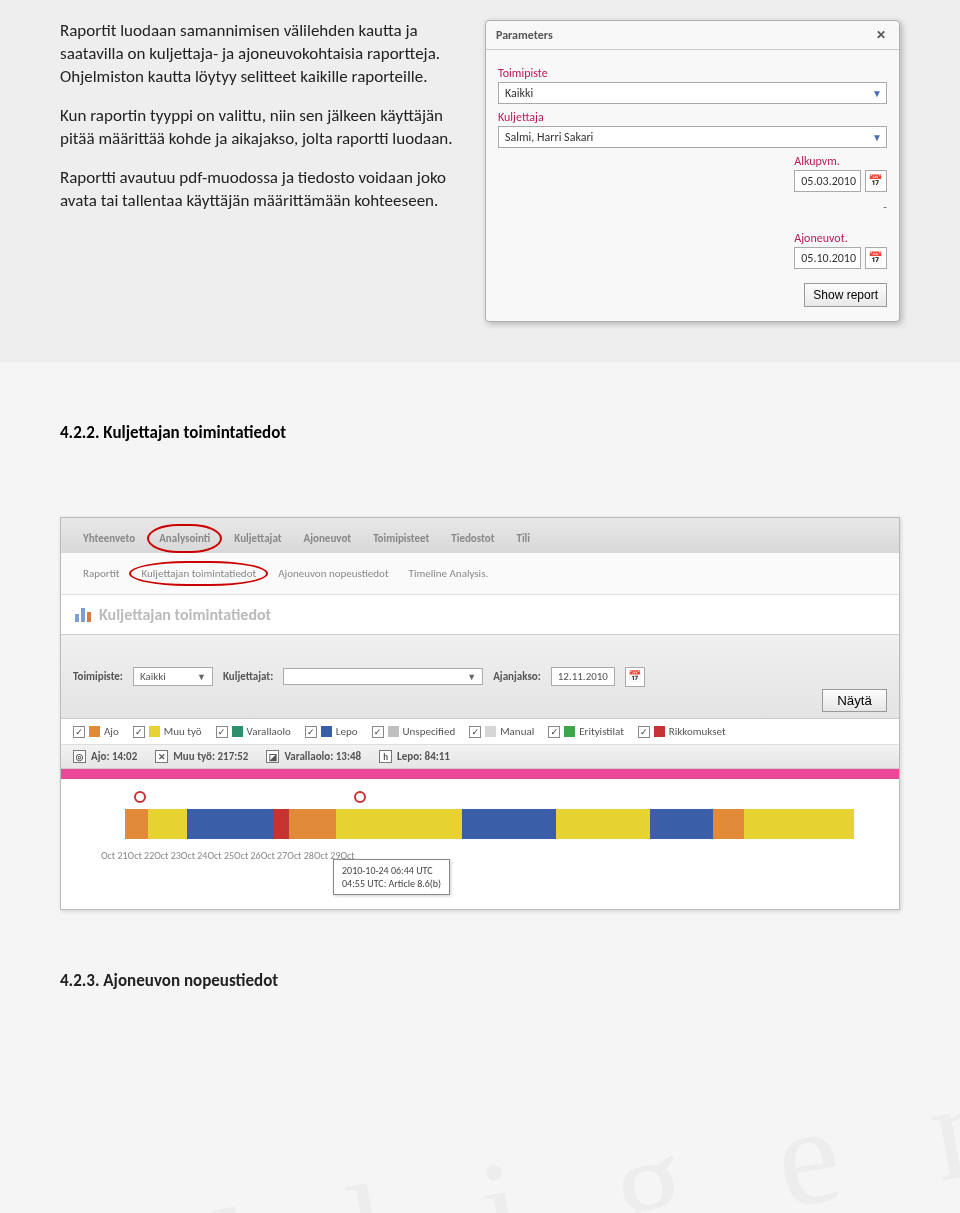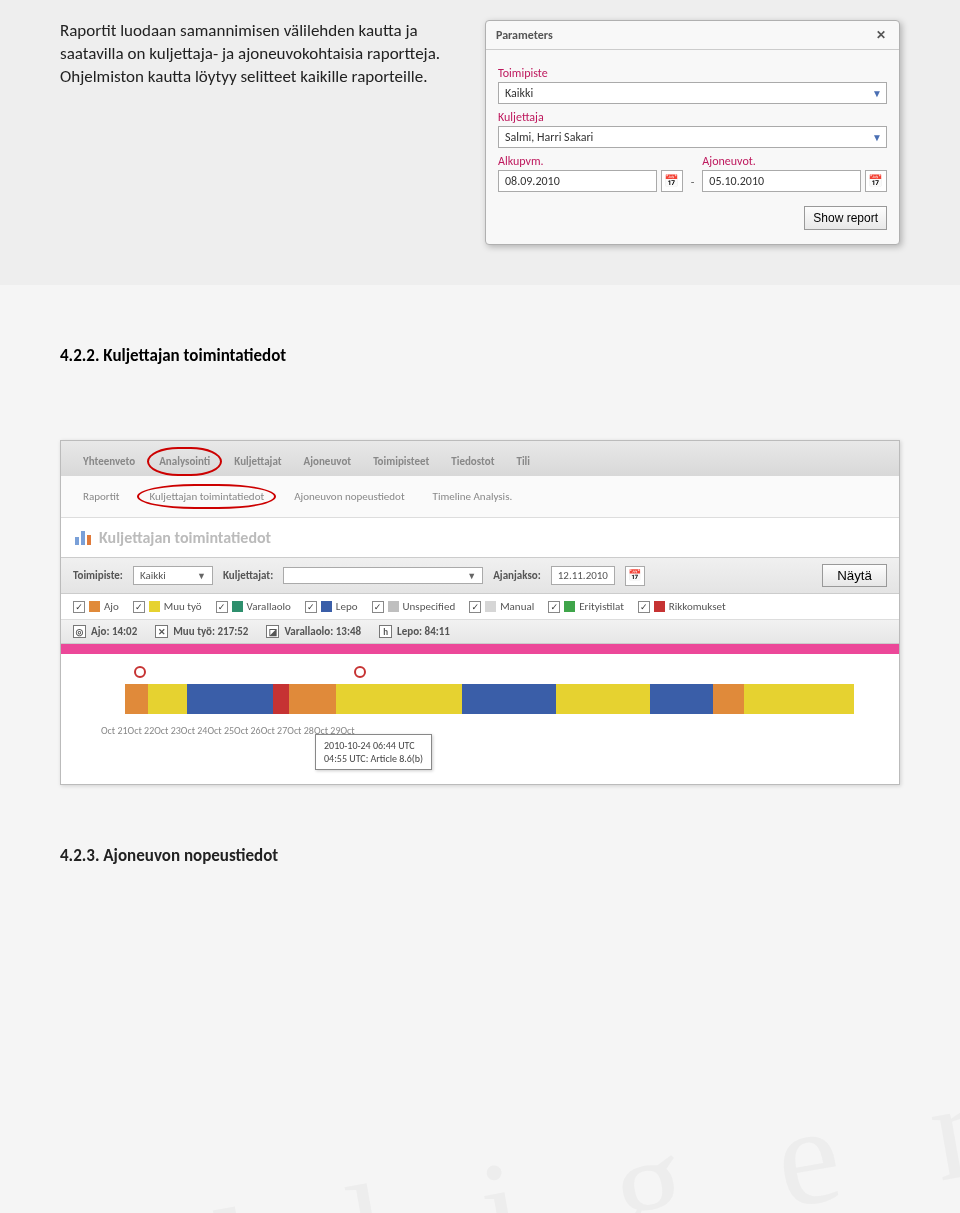--- a/index.html
+++ b/index.html
@@ -52,21 +52,21 @@
     cursor: pointer; color: #555; font-weight: bold;
   }
   .param-body { padding: 10px 12px 14px 12px; }
   .param-label { color: #be185d; margin-top: 6px; margin-bottom: 2px; }
   .fake-select, .fake-date {
     display: flex; align-items: center; justify-content: space-between;
     border: 1px solid #aaa; background: #fff; height: 22px;
     padding: 0 4px 0 6px; font-size: 12px; color: #333;
   }
   .fake-select .chev { color: #4a6fb3; font-size: 10px; }
-  .date-row { display: flex; align-items: flex-end; gap: 8px; }
+  .date-row { display: flex; align-items: flex-end; gap: 8px; flex-direction: column; }
   .date-col { flex: 1; }
   .date-input-row { display: flex; gap: 4px; align-items: center; }
   .fake-date { flex: 1; }
   .cal-icon {
     width: 22px; height: 22px; border: 1px solid #aaa; background: #fff;
     display: flex; align-items: center; justify-content: center;
     color: #4a6fb3; font-size: 12px;
   }
   .dashsep { color: #666; padding-bottom: 3px; }
   .show-row { display: flex; justify-content: flex-end; margin-top: 14px; }
@@ -87,21 +87,21 @@
     box-shadow: 1px 1px 4px rgba(0,0,0,0.15);
   }
   .app-tabs-primary {
     display: flex; align-items: center; gap: 2px;
     background: linear-gradient(#e8e8e8,#d8d8d8);
     padding: 6px 12px 0 12px;
     font-weight: bold; color: #888;
   }
   .app-tabs-primary .ptab { padding: 6px 10px 6px 10px; cursor: pointer; }
   .app-tabs-secondary {
-    display: flex; align-items: center; gap: 8px;
+    display: flex; align-items: center; 
     background: #fafafa; padding: 8px 12px; border-bottom: 1px solid #ddd;
     color: #888;
   }
   .app-tabs-secondary .stab { padding: 4px 10px; cursor: pointer; }
   .red-oval { border: 2px solid #c00; border-radius: 50%/60%; padding: 2px 8px; }
   .page-title-row {
     display: flex; align-items: center; gap: 8px;
     background: #fff; padding: 10px 14px;
     font-size: 16px; font-weight: bold; color: #bbb;
   }
@@ -111,21 +111,21 @@
     display: flex; align-items: center; gap: 10px;
     background: linear-gradient(#f0f0f0,#e4e4e4);
     padding: 6px 12px;
     border-top: 1px solid #ccc; border-bottom: 1px solid #ccc;
     font-weight: bold; color: #555;
   }
   .filter-bar .sel { background: #fff; border: 1px solid #aaa; padding: 2px 6px; display: inline-flex; align-items: center; gap: 8px; min-width: 80px; justify-content: space-between; font-weight: normal; }
   .filter-bar .sel.wide { min-width: 200px; }
   .filter-bar .date-sel { background: #fff; border: 1px solid #aaa; padding: 2px 6px; font-weight: normal; }
   .filter-bar .cal { width: 20px; height: 20px; border: 1px solid #aaa; background: #fff; display: flex; align-items: center; justify-content: center; color: #4a6fb3; }
-  .filter-bar .showbtn { margin-left: auto; border: 1px solid #999; background: linear-gradient(#fdfdfd,#e6e6e6); padding: 3px 14px; cursor: pointer; font-weight: normal; }
+  .filter-bar .showbtn { margin-left: auto; border: 1px solid #999; background: linear-gradient(#fdfdfd,#e6e6e6); padding: 3px 14px; cursor: pointer; font-weight: normal; margin-top: 48px; }
   .legend-bar {
     display: flex; align-items: center; gap: 14px;
     background: #fff; padding: 6px 12px; border-bottom: 1px solid #ddd;
     color: #555;
   }
   .legend-item { display: flex; align-items: center; gap: 4px; }
   .chk { width: 12px; height: 12px; border: 1px solid #888; background: #fff; display: inline-flex; align-items: center; justify-content: center; font-size: 9px; color: #333; }
   .sw { width: 11px; height: 11px; display: inline-block; }
   .summary-bar {
     display: flex; align-items: center; gap: 18px;
@@ -134,40 +134,42 @@
     font-weight: bold; color: #555;
   }
   .summary-bar .sitem { display: flex; align-items: center; gap: 5px; }
   .sicon { width: 13px; height: 13px; border: 1px solid #777; display: inline-flex; align-items: center; justify-content: center; font-size: 9px; background: #fff; }
   .timeline-area { position: relative; background: #fff; height: 130px; }
   .timeline-canvas { position: relative; height: 70px; margin: 10px 14px 0 40px; }
   .bar-seg { position: absolute; top: 30px; height: 30px; }
   .tick-row { display: flex; justify-content: flex-start; padding: 0 14px 6px 40px; color: #888; font-size: 10px; }
   .violation { position: absolute; border: 2px solid #c63333; border-radius: 50%; width: 12px; height: 12px; top: 12px; }
   .tooltip {
-    position: absolute; top: 80px; left: 254px;
+    position: absolute; top: 80px; left: 272px;
     background: #fff; border: 1px solid #888;
     padding: 4px 8px; font-size: 10px; color: #444;
     box-shadow: 1px 1px 3px rgba(0,0,0,0.2);
     line-height: 1.3;
   }
 
   .caption { padding: 0 60px; font-size: 17px; color: #222; margin-top: 20px; }
   .caption p { margin-bottom: 16px; }
 </style>
 </head>
 <body>
 
 <div class="bgwm">t e l l i g e n t   D r</div>
 
 <div class="page">
 
   <div class="top-strip">
     <div class="top-left">
       <p>Raportit luodaan samannimisen välilehden kautta ja saatavilla on kuljettaja- ja ajoneuvokohtaisia raportteja. Ohjelmiston kautta löytyy selitteet kaikille raporteille.</p>
+      <p>Kun raportin tyyppi on valittu, niin sen jälkeen käyttäjän pitää määrittää kohde ja aikajakso, jolta raportti luodaan.</p>
+      <p>Raportti avautuu pdf-muodossa ja tiedosto voidaan joko avata tai tallentaa käyttäjän määrittämään kohteeseen.</p>
     </div>
 
     <div class="param-panel">
       <div class="param-header">
         <span>Parameters</span>
         <span class="close">✕</span>
       </div>
       <div class="param-body">
         <div class="param-label">Toimipiste</div>
         <div class="fake-select">
@@ -179,21 +181,21 @@
         <div class="fake-select">
           <span>Salmi, Harri Sakari</span>
           <span class="chev">▼</span>
         </div>
 
         <div class="date-row">
           <div class="date-col">
             <div class="param-label">Alkupvm.</div>
             <div class="date-input-row">
               <div class="fake-date">
-                <span>08.09.2010</span>
+                <span>05.03.2010</span>
               </div>
               <div class="cal-icon">📅</div>
             </div>
           </div>
           <div class="dashsep">-</div>
           <div class="date-col">
             <div class="param-label">Ajoneuvot.</div>
             <div class="date-input-row">
               <div class="fake-date">
                 <span>05.10.2010</span>

